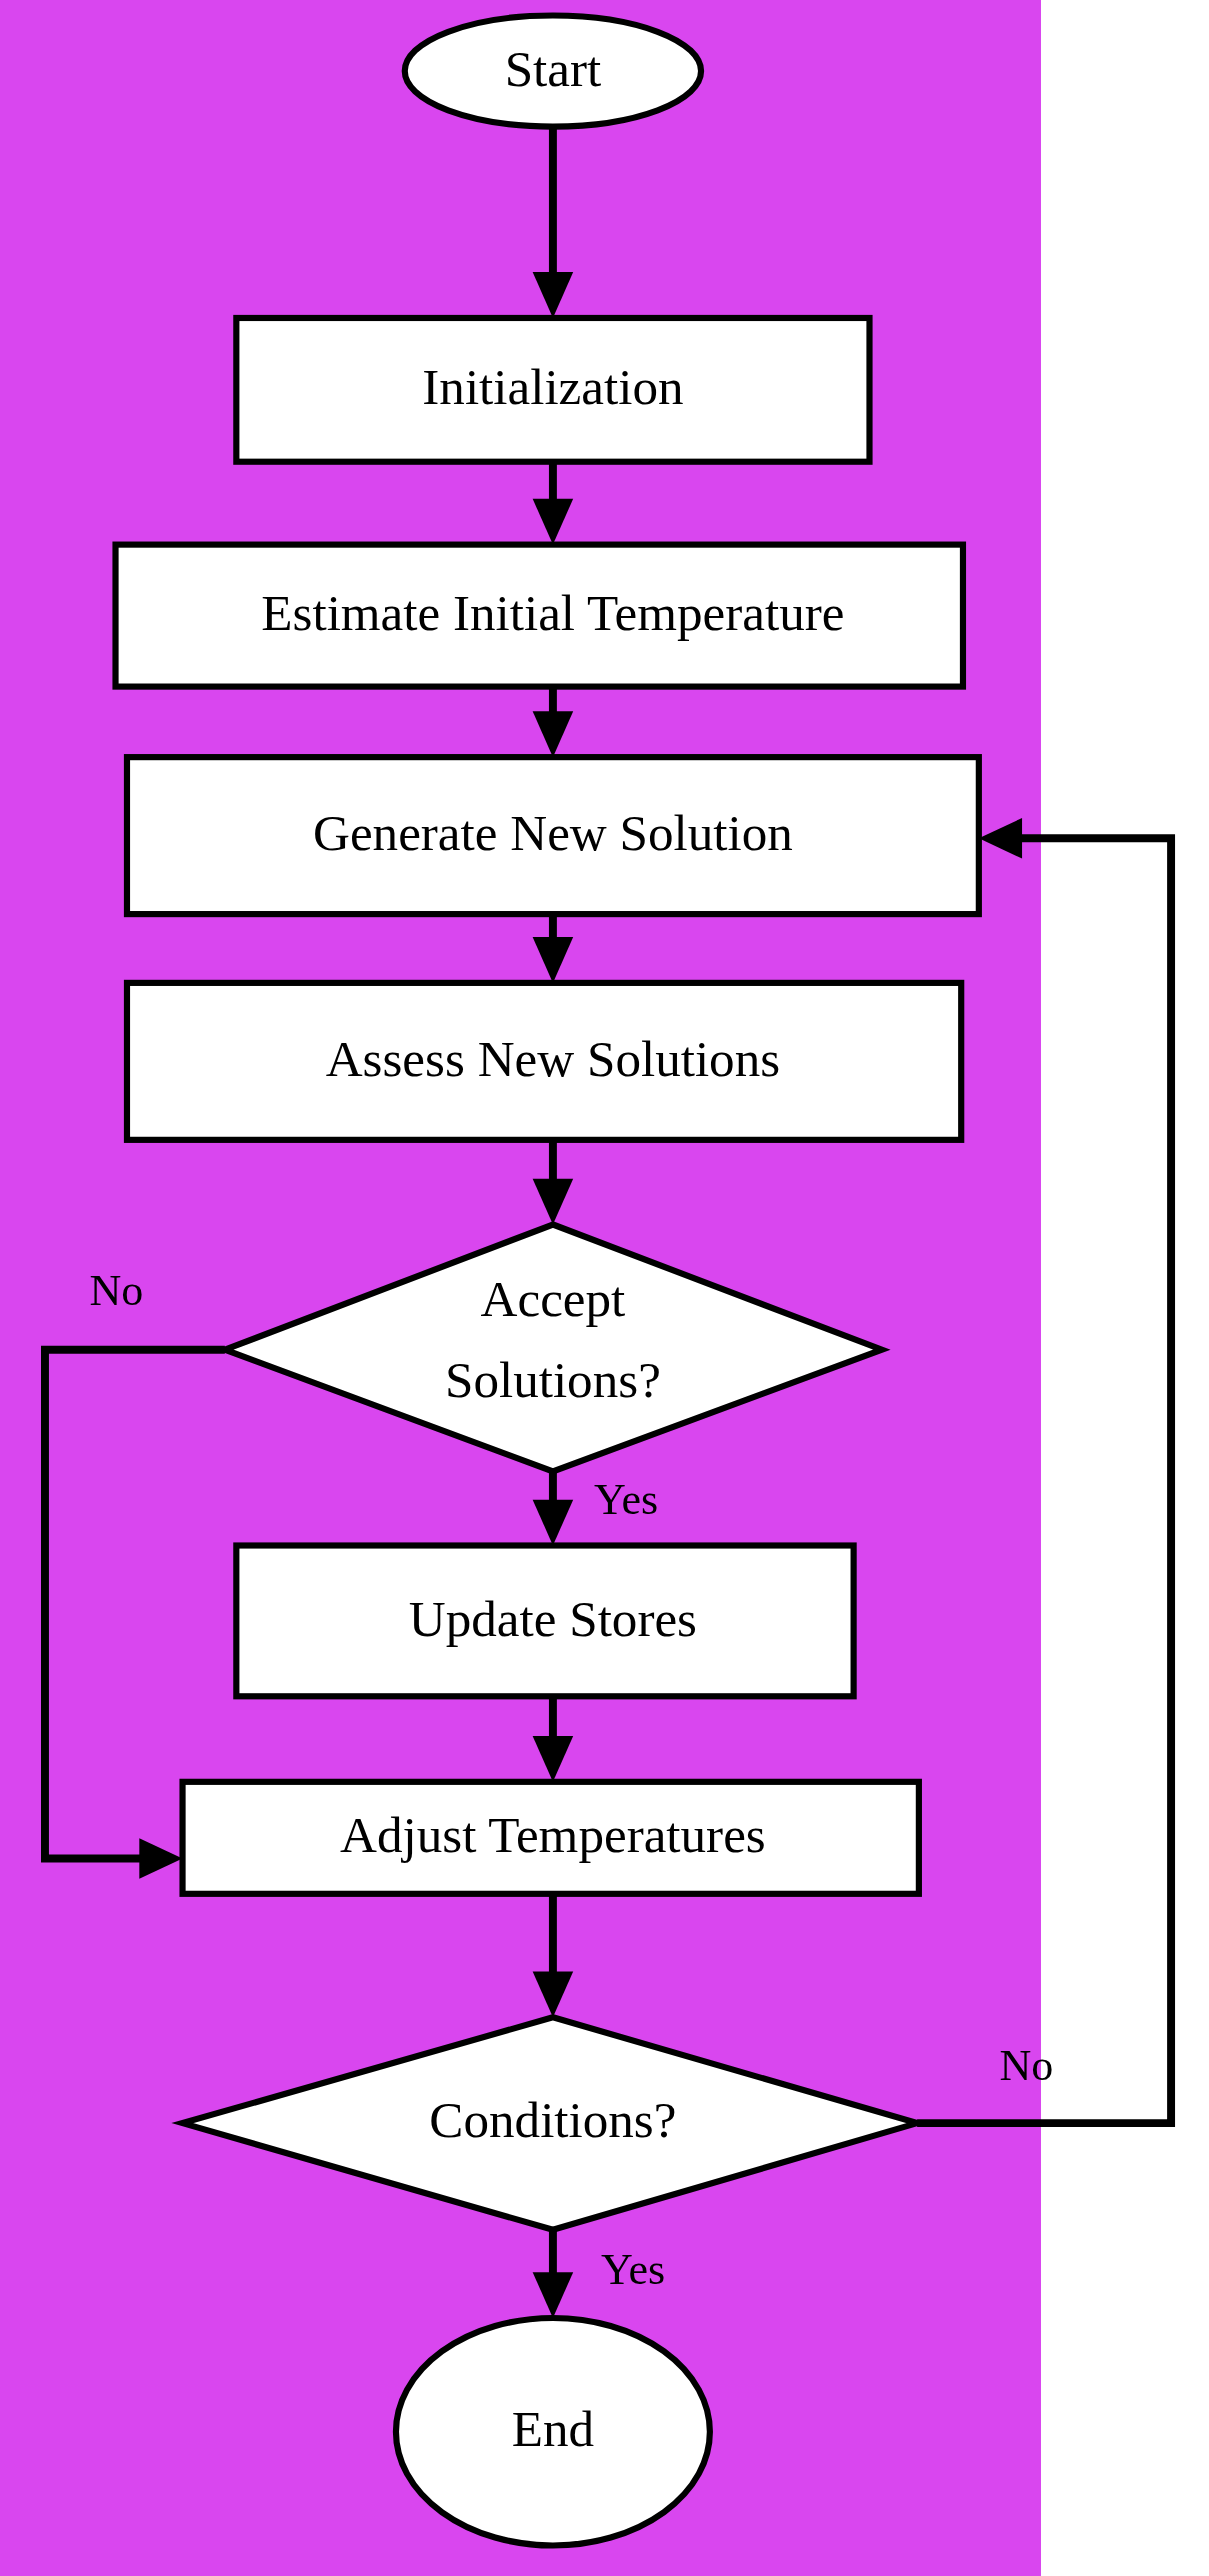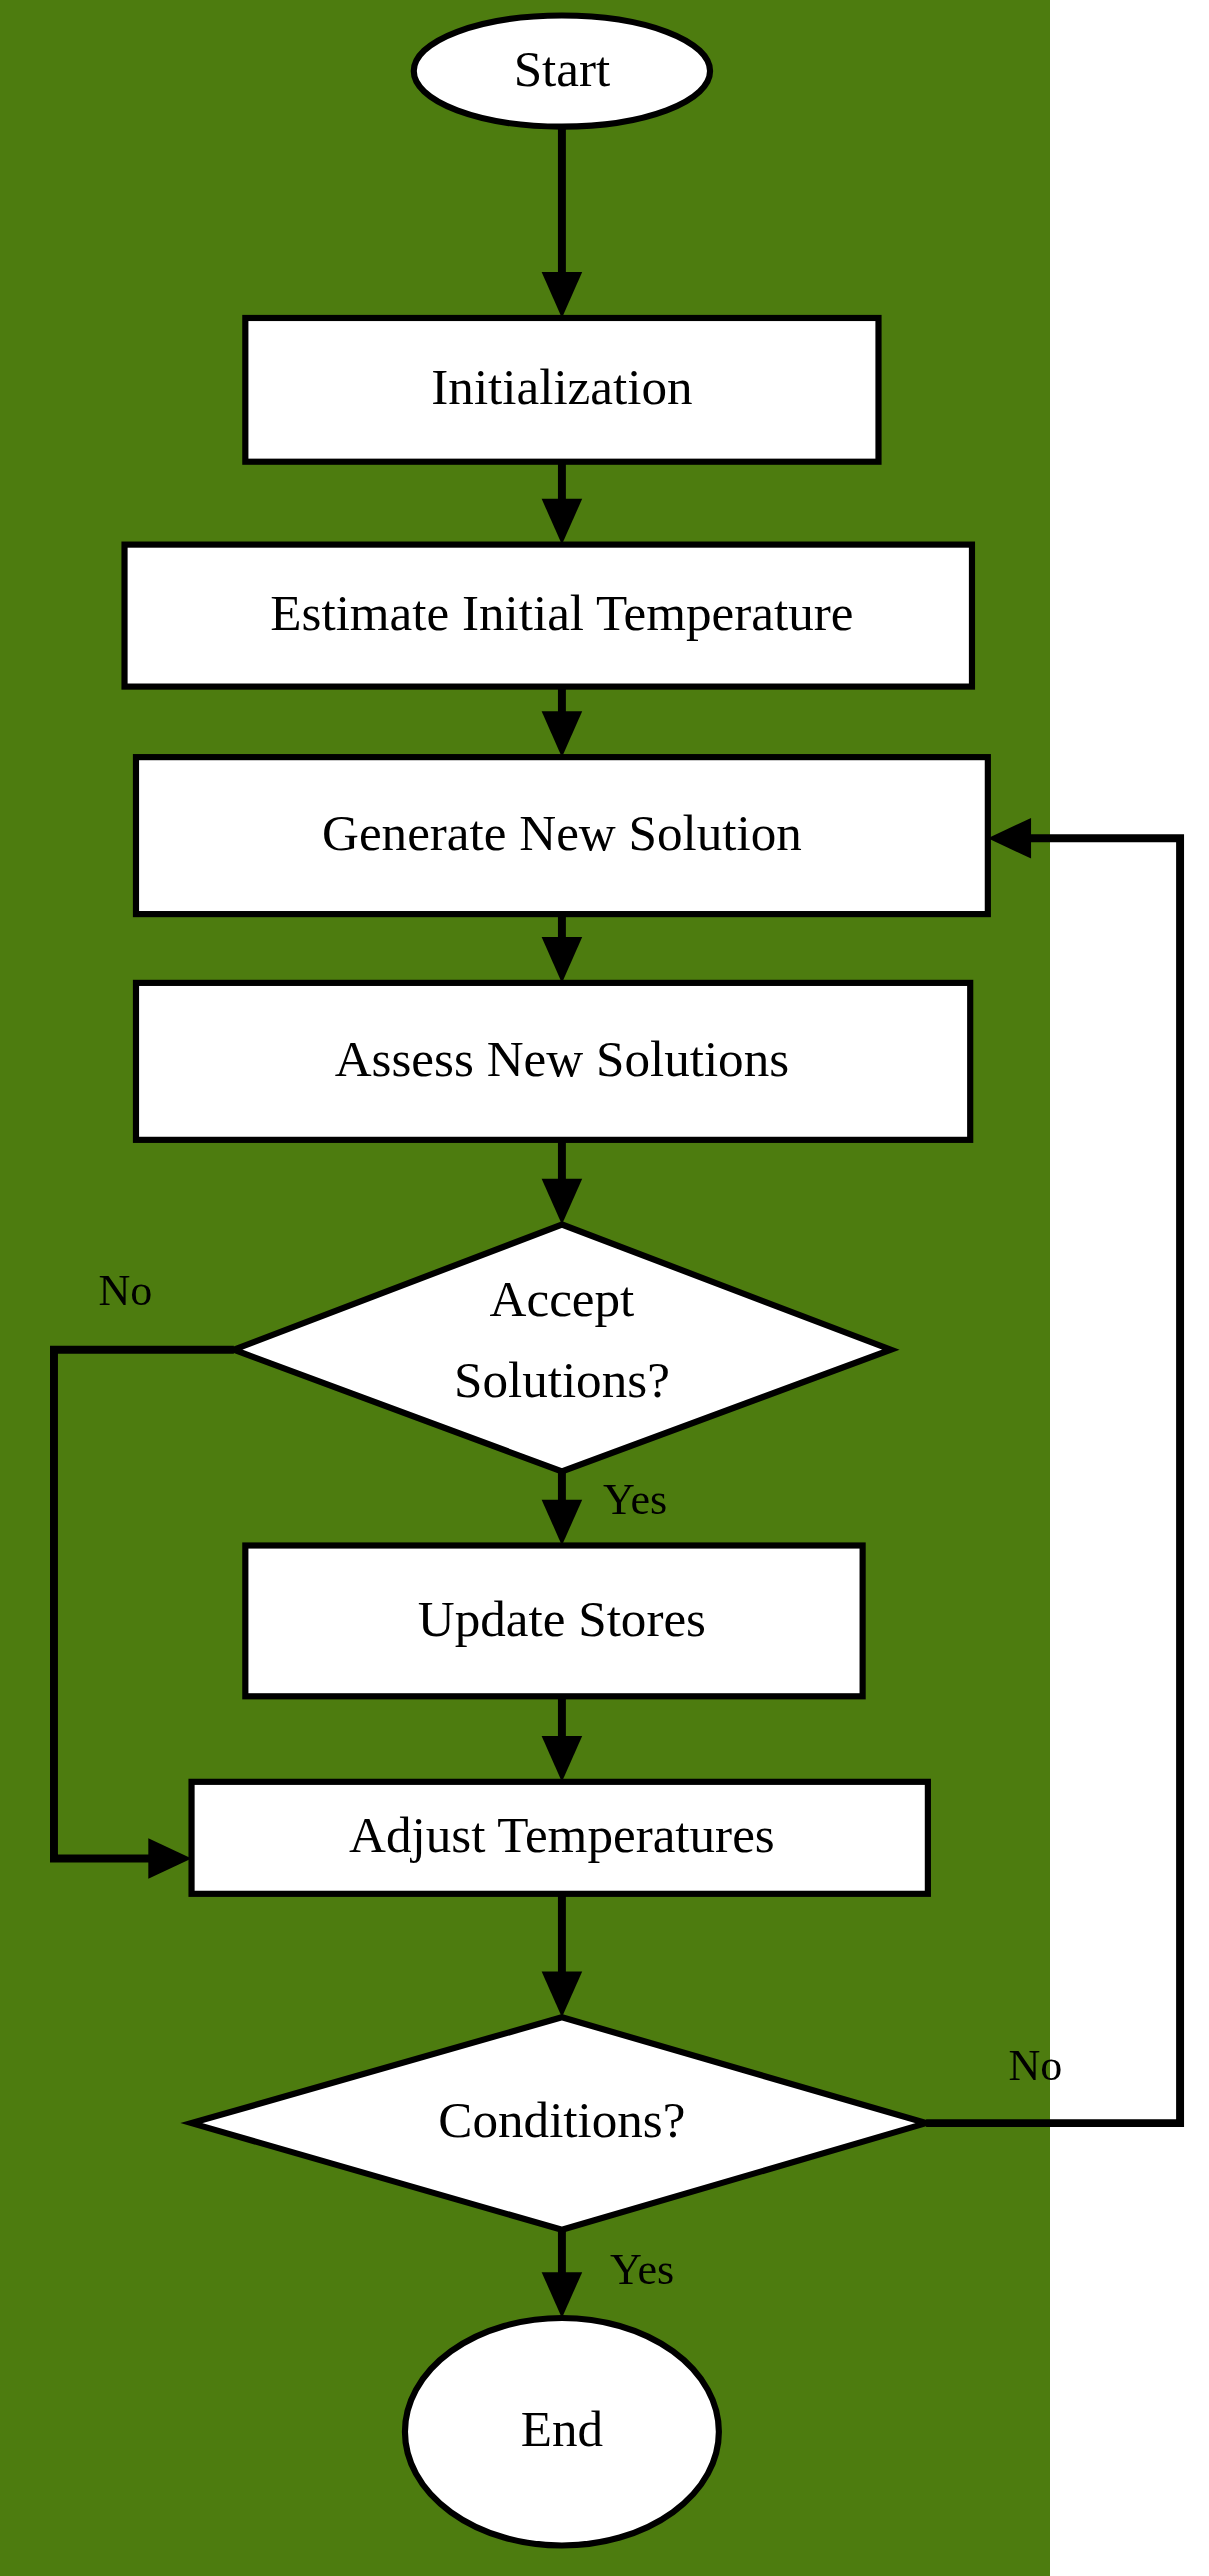--- a/index.html
+++ b/index.html
@@ -11,22 +11,21 @@
   body {
     width: 1209px;
     height: 2576px;
     font-family: "Liberation Serif", "DejaVu Serif", serif;
     overflow: hidden;
   }
   #flowchart-root {
     position: relative;
     width: 1041px;
     height: 2576px;
-    background: #4d7c0f;
-    padding-left: 9px;
+    background: #d946ef;
   }
   svg#flow-svg {
     display: block;
     width: 1209px;
     height: 2576px;
   }
   .node-shape {
     fill: #ffffff;
     stroke: #000000;
     stroke-width: 7;

